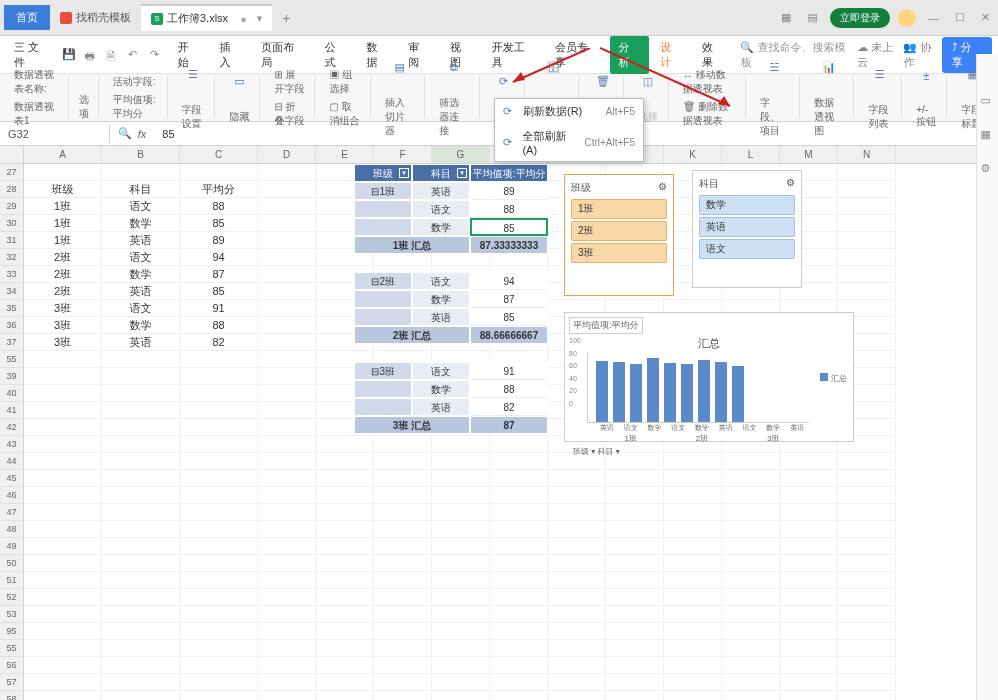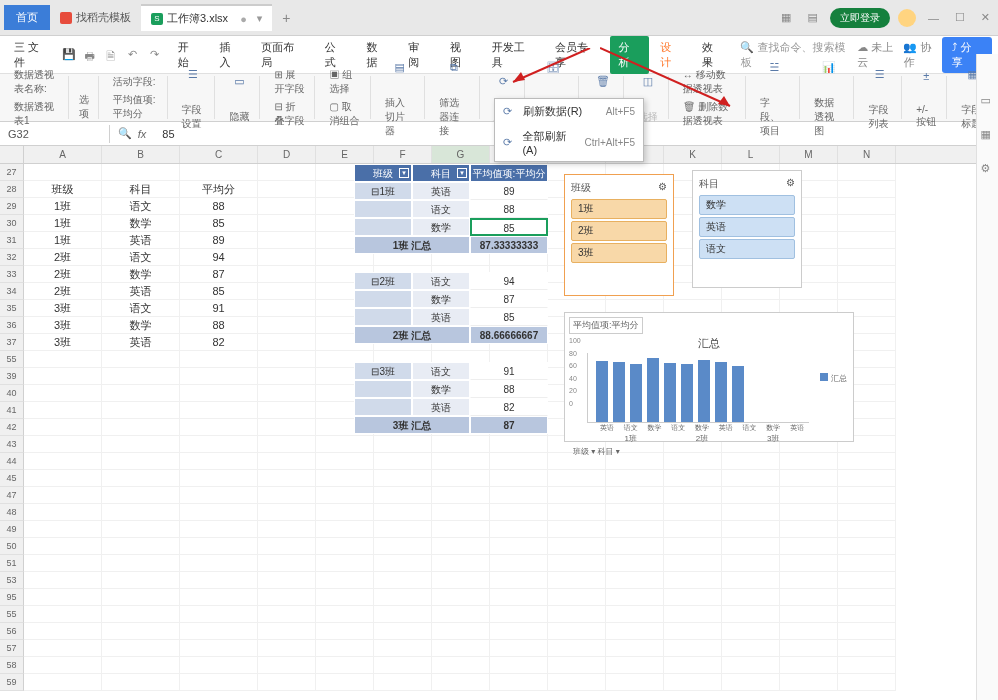--- a/index.html
+++ b/index.html
@@ -614,20 +614,37 @@
         <div class="cell"></div>
         <div class="cell"></div>
         <div class="cell"></div>
         <div class="cell"></div>
         <div class="cell"></div>
         <div class="cell"></div>
         <div class="cell"></div>
         <div class="cell"></div>
       </div>
       <div class="row">
+        <div class="row-h">46</div>
+        <div class="cell wide"></div>
+        <div class="cell wide"></div>
+        <div class="cell wide"></div>
+        <div class="cell"></div>
+        <div class="cell"></div>
+        <div class="cell"></div>
+        <div class="cell"></div>
+        <div class="cell"></div>
+        <div class="cell"></div>
+        <div class="cell"></div>
+        <div class="cell"></div>
+        <div class="cell"></div>
+        <div class="cell"></div>
+        <div class="cell"></div>
+      </div>
+      <div class="row">
         <div class="row-h">47</div>
         <div class="cell wide"></div>
         <div class="cell wide"></div>
         <div class="cell wide"></div>
         <div class="cell"></div>
         <div class="cell"></div>
         <div class="cell"></div>
         <div class="cell"></div>
         <div class="cell"></div>
         <div class="cell"></div>
@@ -683,20 +700,37 @@
         <div class="cell"></div>
         <div class="cell"></div>
         <div class="cell"></div>
         <div class="cell"></div>
         <div class="cell"></div>
         <div class="cell"></div>
         <div class="cell"></div>
       </div>
       <div class="row">
         <div class="row-h">51</div>
+        <div class="cell wide"></div>
+        <div class="cell wide"></div>
+        <div class="cell wide"></div>
+        <div class="cell"></div>
+        <div class="cell"></div>
+        <div class="cell"></div>
+        <div class="cell"></div>
+        <div class="cell"></div>
+        <div class="cell"></div>
+        <div class="cell"></div>
+        <div class="cell"></div>
+        <div class="cell"></div>
+        <div class="cell"></div>
+        <div class="cell"></div>
+      </div>
+      <div class="row">
+        <div class="row-h">52</div>
         <div class="cell wide"></div>
         <div class="cell wide"></div>
         <div class="cell wide"></div>
         <div class="cell"></div>
         <div class="cell"></div>
         <div class="cell"></div>
         <div class="cell"></div>
         <div class="cell"></div>
         <div class="cell"></div>
         <div class="cell"></div>

